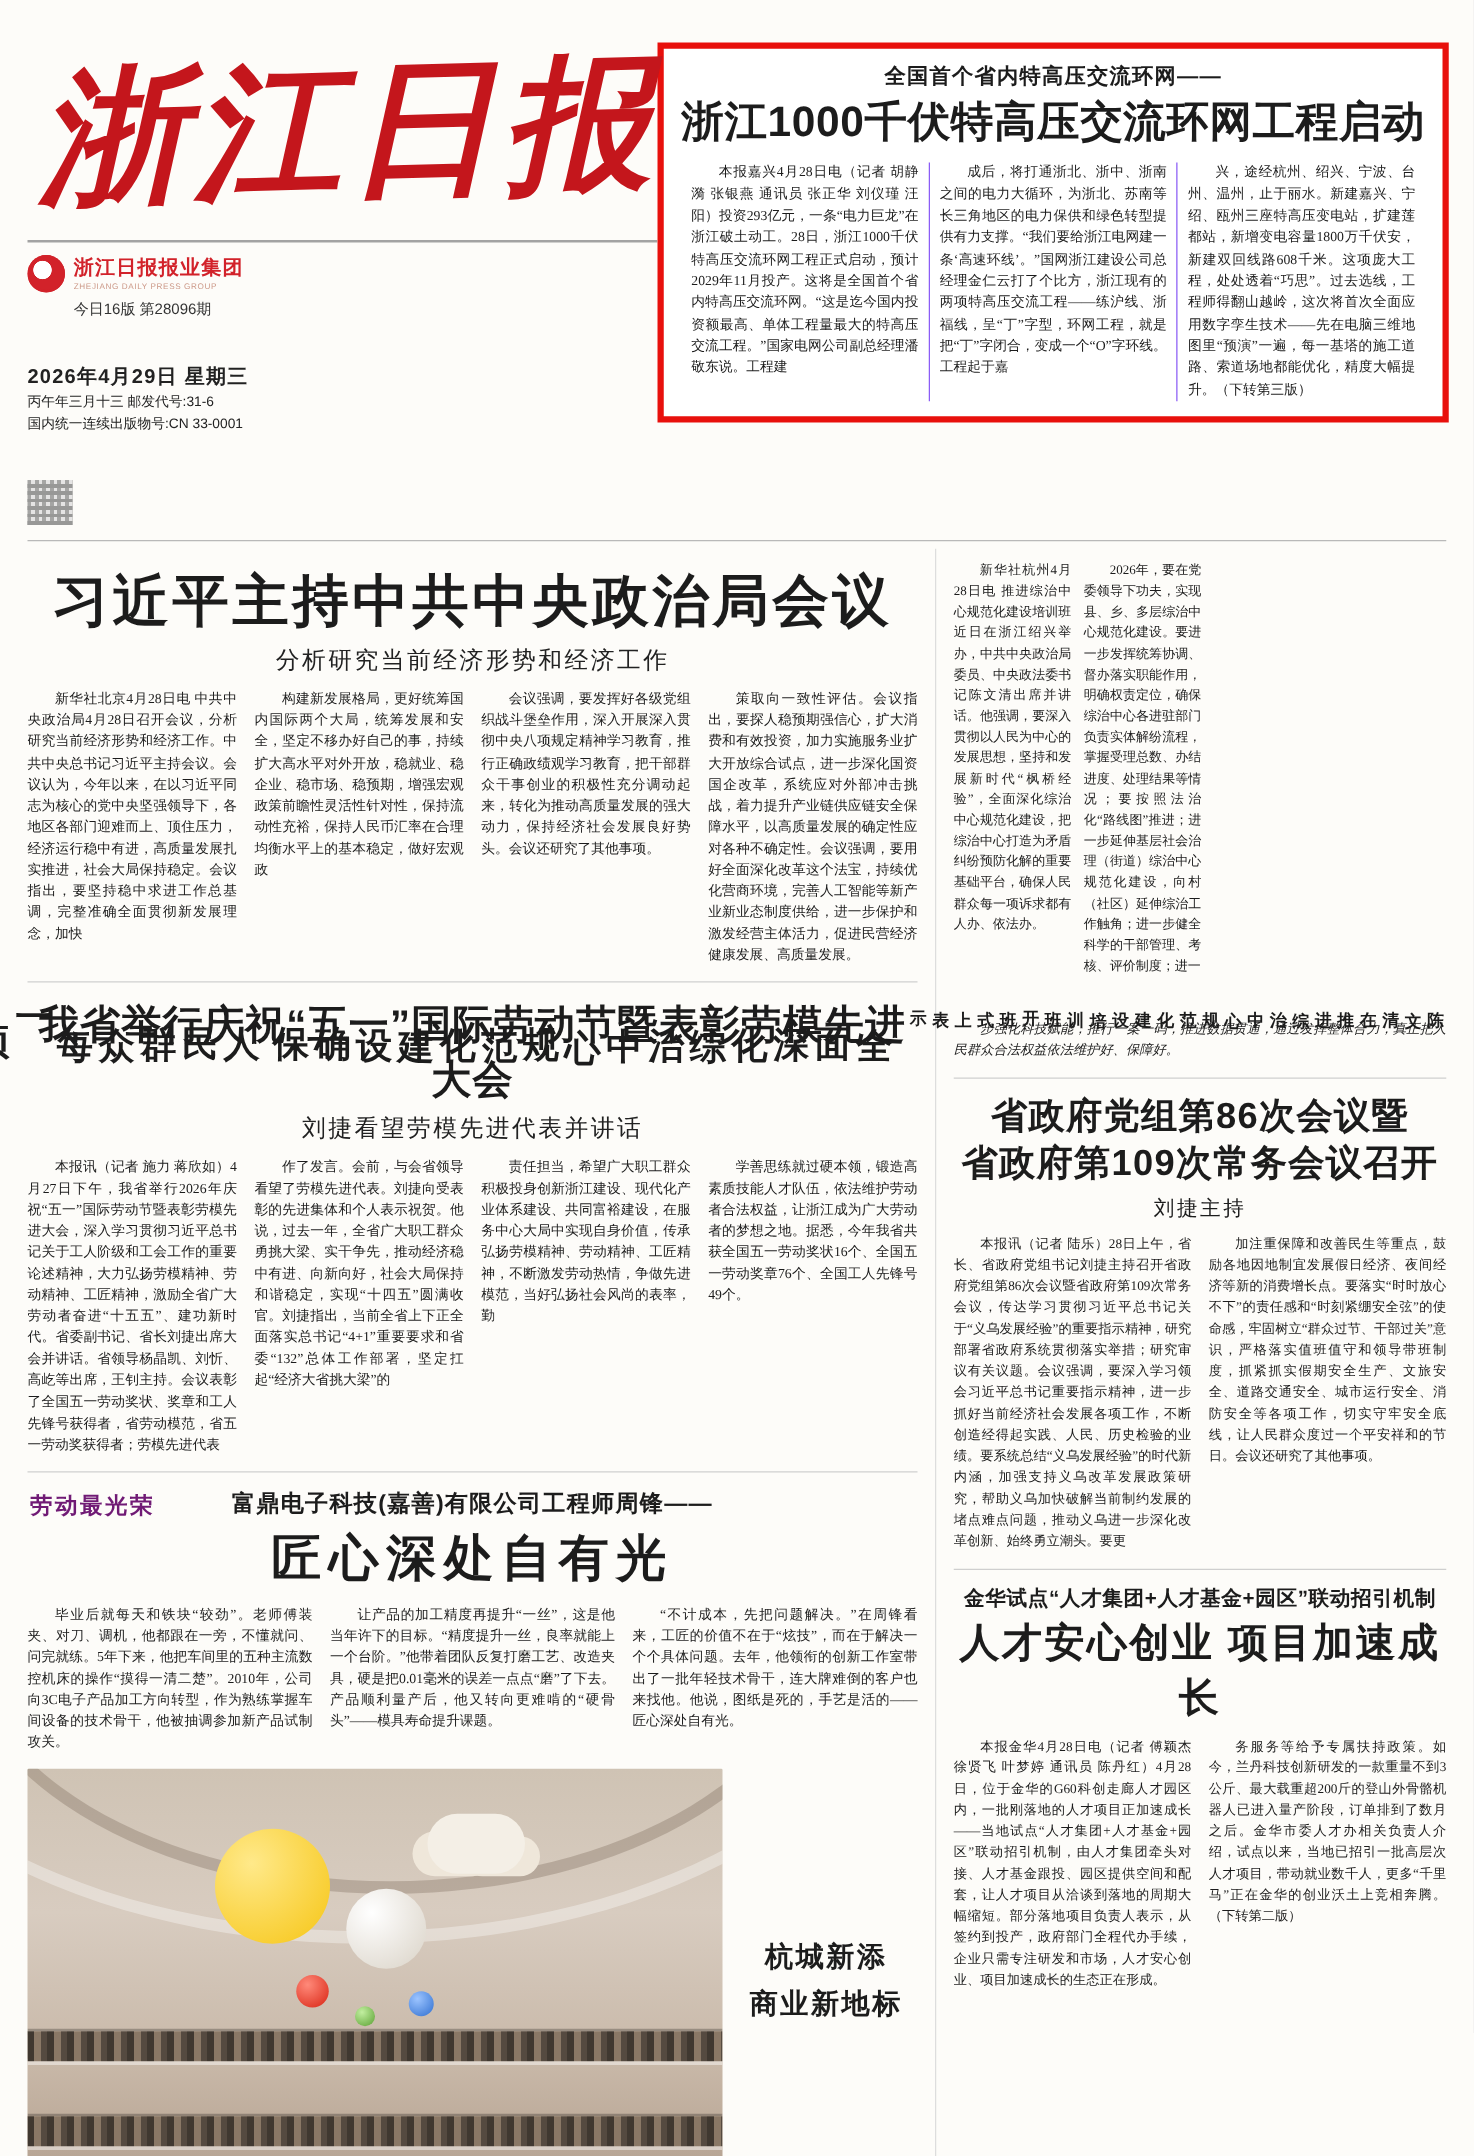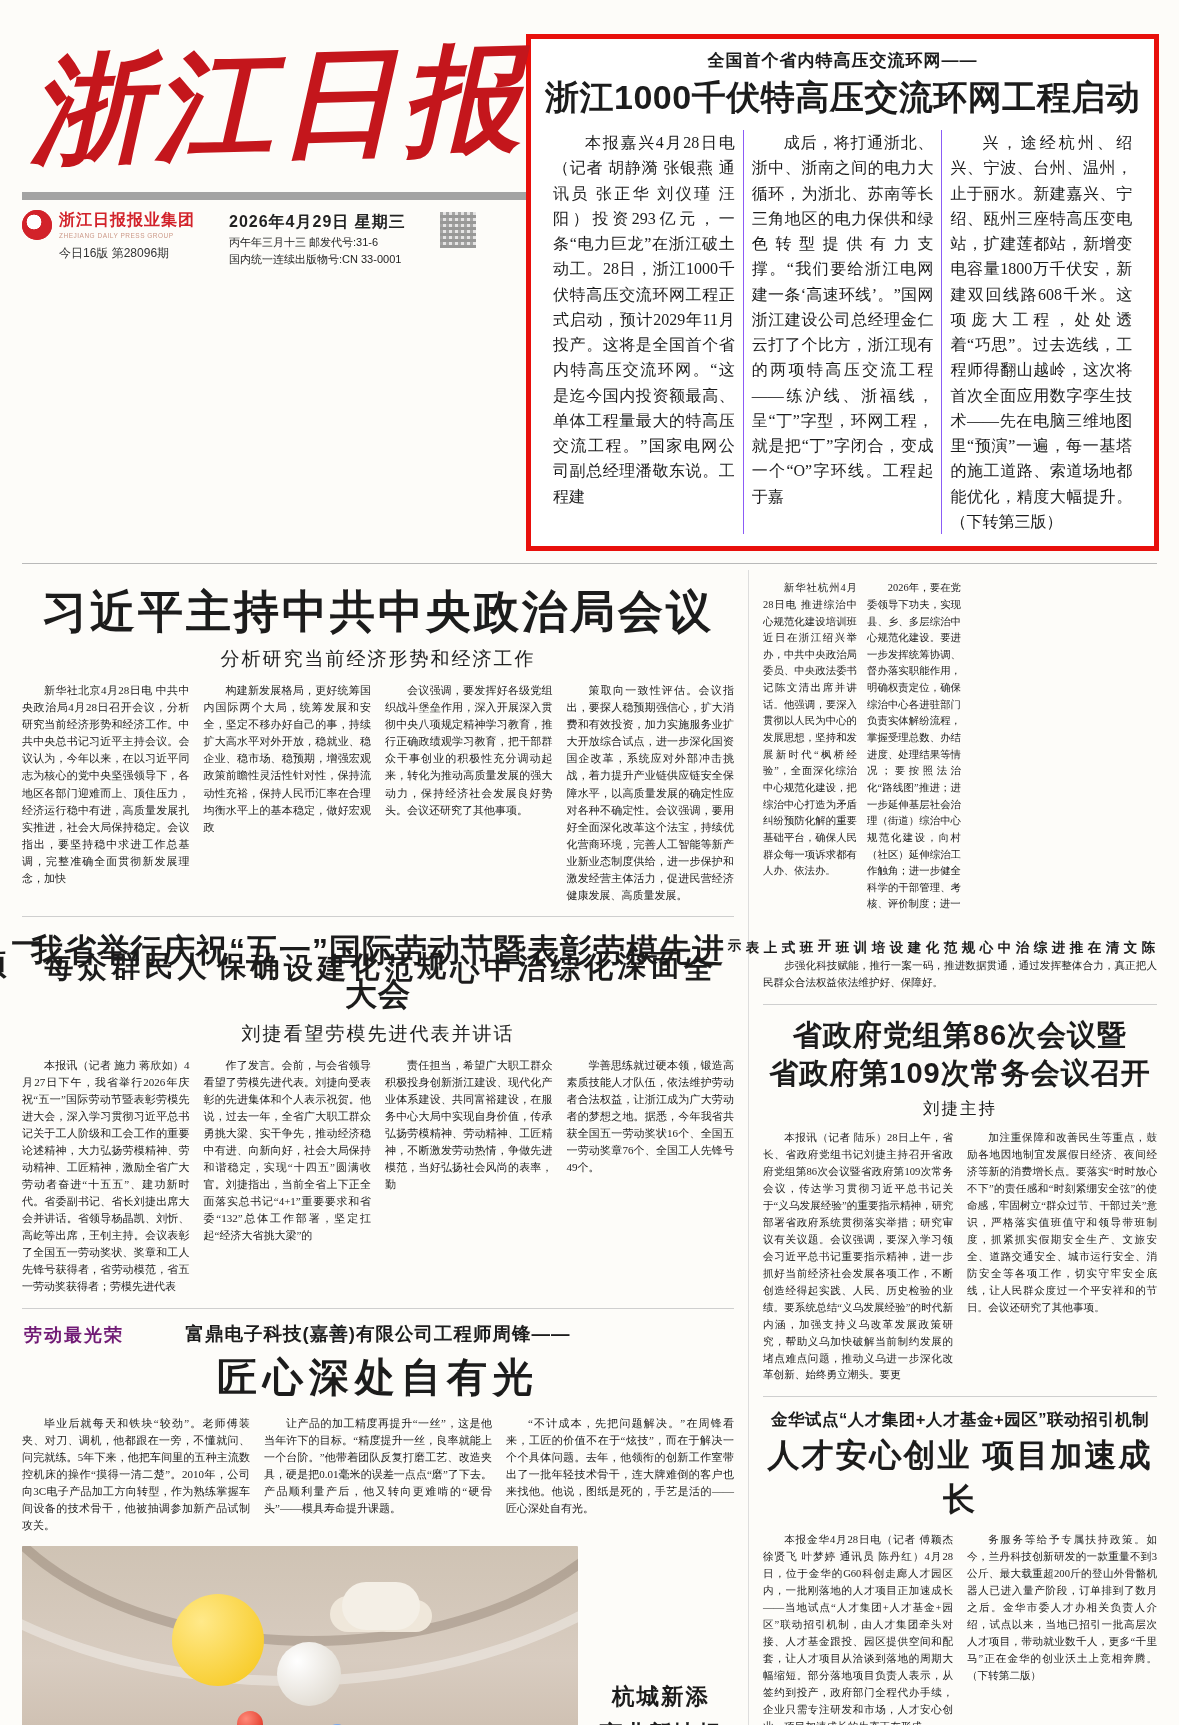--- a/index.html
+++ b/index.html
@@ -11,22 +11,22 @@
   }
   
   .header { display:flex; justify-content:space-between; align-items:flex-start; }
   .masthead-left { width:505px; }
   .paper-title {
     font-family:"DejaVu Serif","Liberation Serif",serif;
     font-size:118px; font-weight:bold; font-style:italic; color:#c4161c;
     line-height:1.25; letter-spacing:6px; transform:rotate(-1.5deg);
     white-space:nowrap; padding-left:8px;
   }
-  .info-row { border-top:8px solid #a3a3a3; margin-top:14px; padding-top:10px;
-    display:flex; gap:34px; align-items:flex-start; }
+  .info-row { border-top:2px solid #a3a3a3; margin-top:14px; padding-top:10px;
+    display:flex; gap:34px; align-items:flex-start;flex-direction:column; }
   .logo-block { display:flex; gap:7px; }
   .press-logo { width:30px; height:30px; border-radius:50%;
     background:radial-gradient(circle at 40% 40%, #fff 0 28%, #d2222a 30% 100%); flex:none;
     box-shadow:inset 0 0 0 2px #d2222a; }
   .group-cn { font-size:16px; font-weight:bold; color:#d2222a; letter-spacing:1px; }
   .group-en { font-size:6.5px; color:#c98; letter-spacing:0.5px; margin-top:1px; }
   .edition { font-size:12px; color:#333; margin-top:6px; }
   .date-block { font-size:11px; line-height:1.55; color:#222; }
   .date-main { font-size:16px; font-weight:bold; letter-spacing:1px; }
   .qr { width:36px; height:36px; flex:none; margin-top:2px;
@@ -34,21 +34,21 @@
       repeating-linear-gradient(0deg,#777 0 3px,transparent 3px 6px),
       repeating-linear-gradient(90deg,#888 0 3px,#ddd 3px 6px); opacity:.75; }
   
   .lead-box { width:642px; border:5px solid #e8100c; background:#fff;
     padding:10px 14px 12px 14px; margin-top:4px; }
   .lead-kicker { text-align:center; font-size:17px; font-weight:bold; letter-spacing:1px; }
   .lead-headline { text-align:center; font-size:34px; font-weight:800;
     letter-spacing:0.5px; margin:3px 0 9px 0; white-space:nowrap; }
   .lead-cols { display:flex; }
   .lead-col { flex:1; font-family:"Liberation Serif","DejaVu Serif",serif;
-    font-size:16px; line-height:1.58; text-align:justify; text-indent:2em; padding:0 8px; }
+    font-size:11px; line-height:1.58; text-align:justify; text-indent:2em; padding:0 8px; }
   .lead-col + .lead-col { border-left:1px solid #8b5cf6; }
   
   .rule-major { border-top:1.5px solid #b9b9b9; margin:12px 0 6px 0; }
   .divider { border-top:1px solid #cfcfcf; margin:12px 0; }
   
   .main { display:flex; align-items:stretch; }
   .col-left { width:712px; flex:none; }
   .col-right { flex:1; border-left:1px solid #ddd; margin-left:14px; padding-left:14px; }
   
   .h-xl { text-align:center; font-size:45px; font-weight:800; letter-spacing:3px;
@@ -94,21 +94,21 @@
   .photo-spacer { flex:1; }
   
   .cwq { display:flex; gap:12px; margin-top:10px;flex-direction:column; }
   .cwq-body { width:198px; flex:none; display:flex; gap:10px; }
   .cwq-col { flex:1; font-family:"Liberation Serif","DejaVu Serif",serif; font-size:10.4px;
     line-height:1.6; text-align:justify; text-indent:2em; }
   .cwq-vert { flex:1; writing-mode:vertical-rl; height:492px; display:flex; flex-direction:column;
     align-items:center; padding-top:4px; }
   .cwq-kicker { font-size:13.5px; font-weight:bold; letter-spacing:4px; margin-left:10px; }
   .cwq-big { font-size:29px; font-weight:800; letter-spacing:6px; margin-left:6px; line-height:1.15; }
-  .cwq-tail { margin-top:23px; }
+  .cwq-tail { margin-top:12px;font-style:italic; }
   
   .byline-center { text-align:center; font-size:16.5px; margin:6px 0 10px 0; letter-spacing:2px; }
   .cols-2 { display:flex; gap:14px; }
   .cols-2 > div { flex:1; font-family:"Liberation Serif","DejaVu Serif",serif; font-size:10.6px;
     line-height:1.6; text-align:justify; text-indent:2em; }
   
   .talent-kicker { text-align:center; font-size:16.5px; font-weight:bold; letter-spacing:0.5px; }
   .talent-headline { text-align:center; font-size:32px; font-weight:800; letter-spacing:2px; margin:3px 0 10px 0; }
 </style>
 </head>

